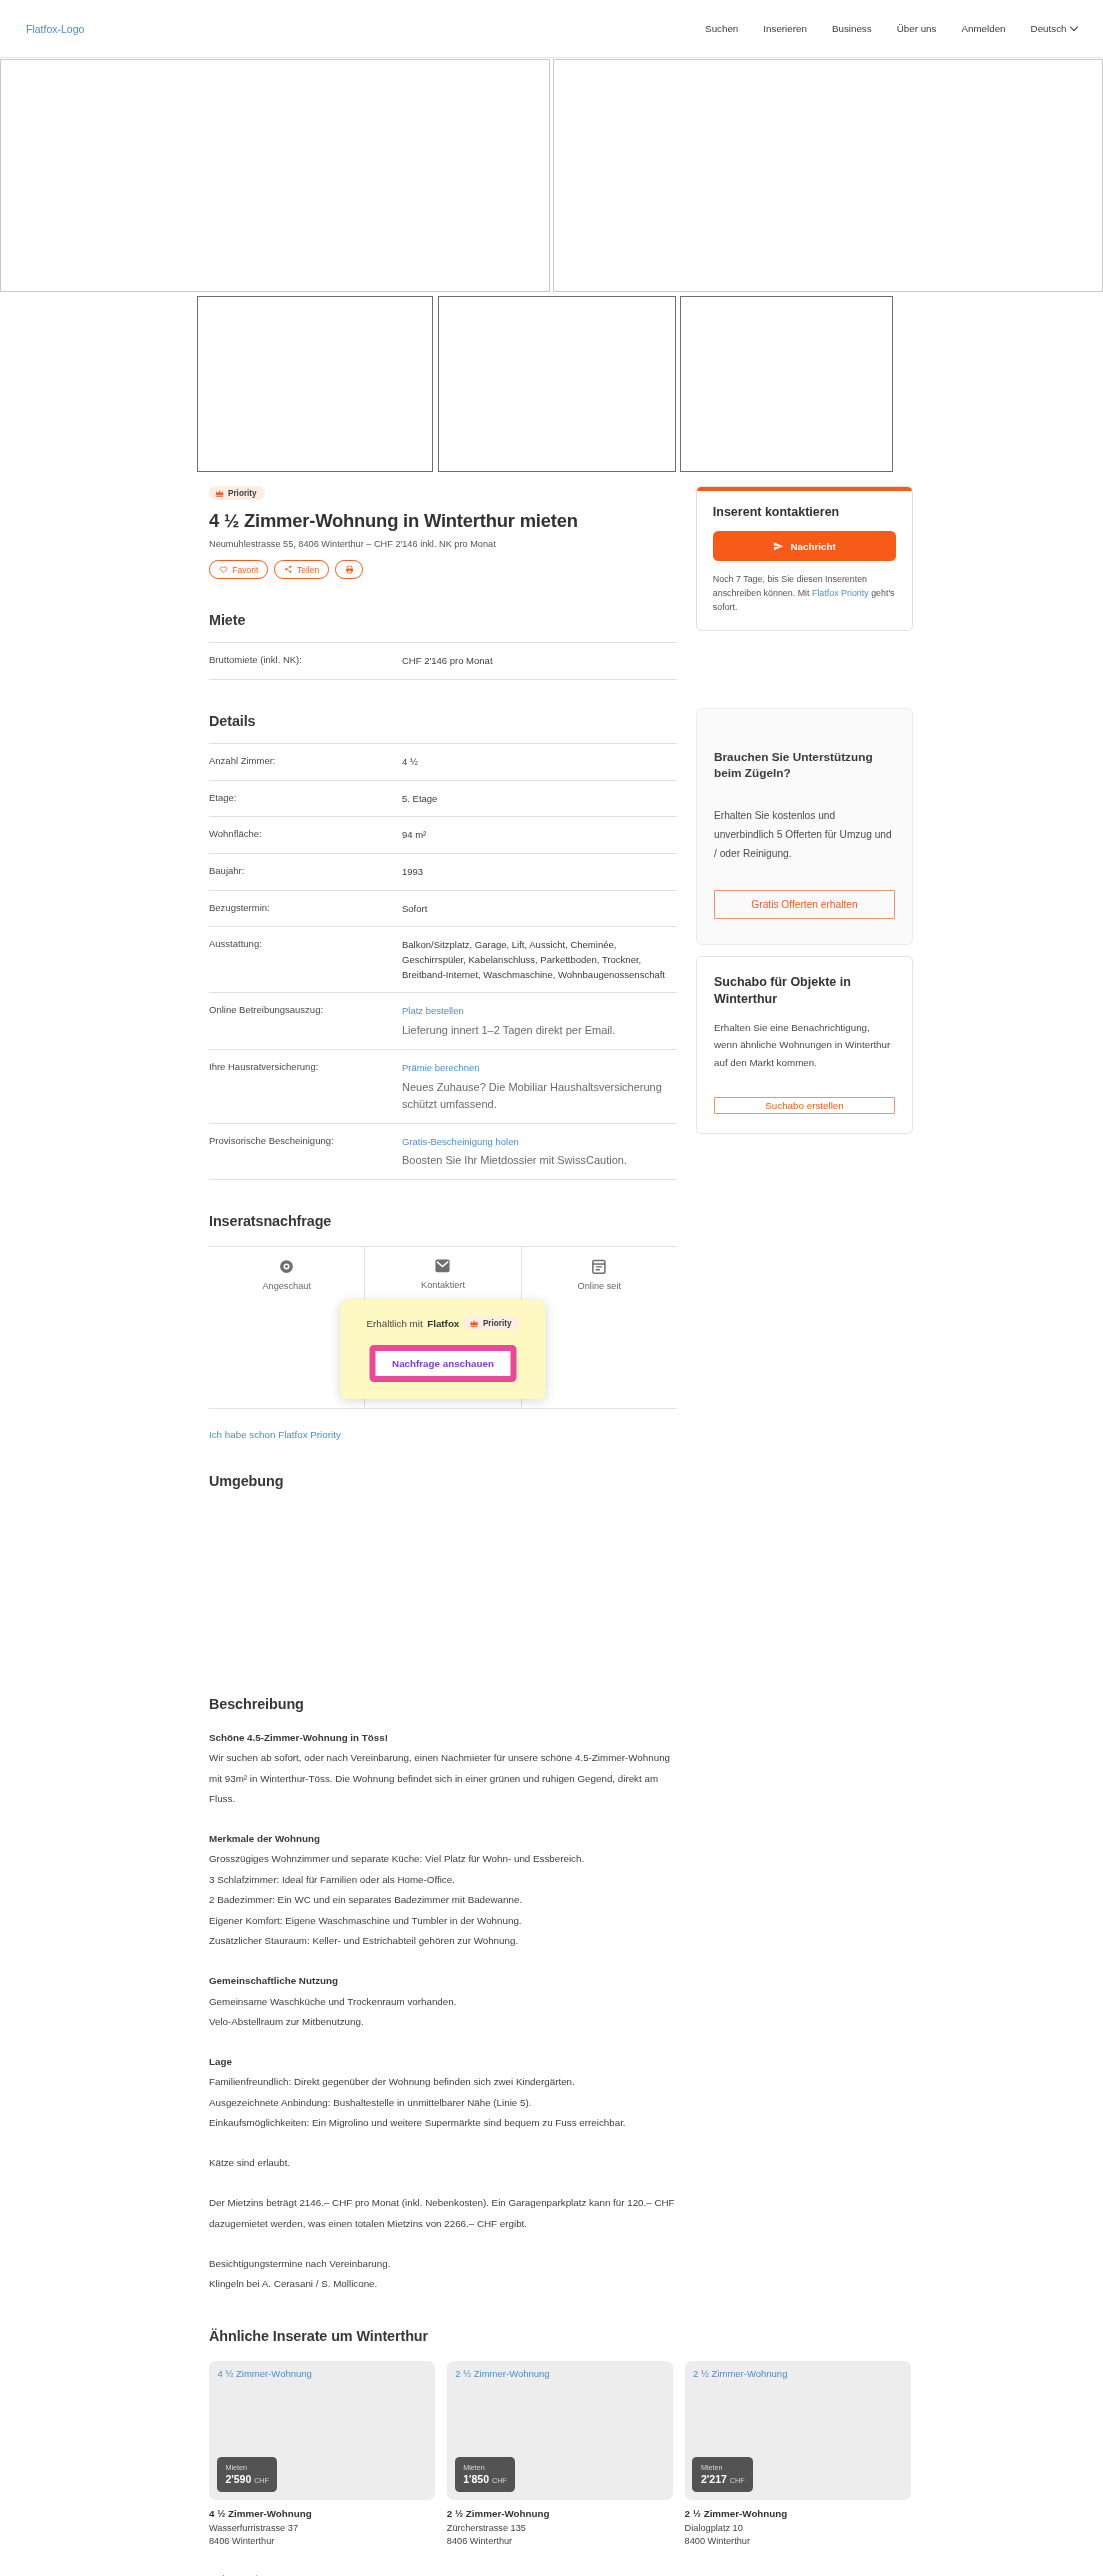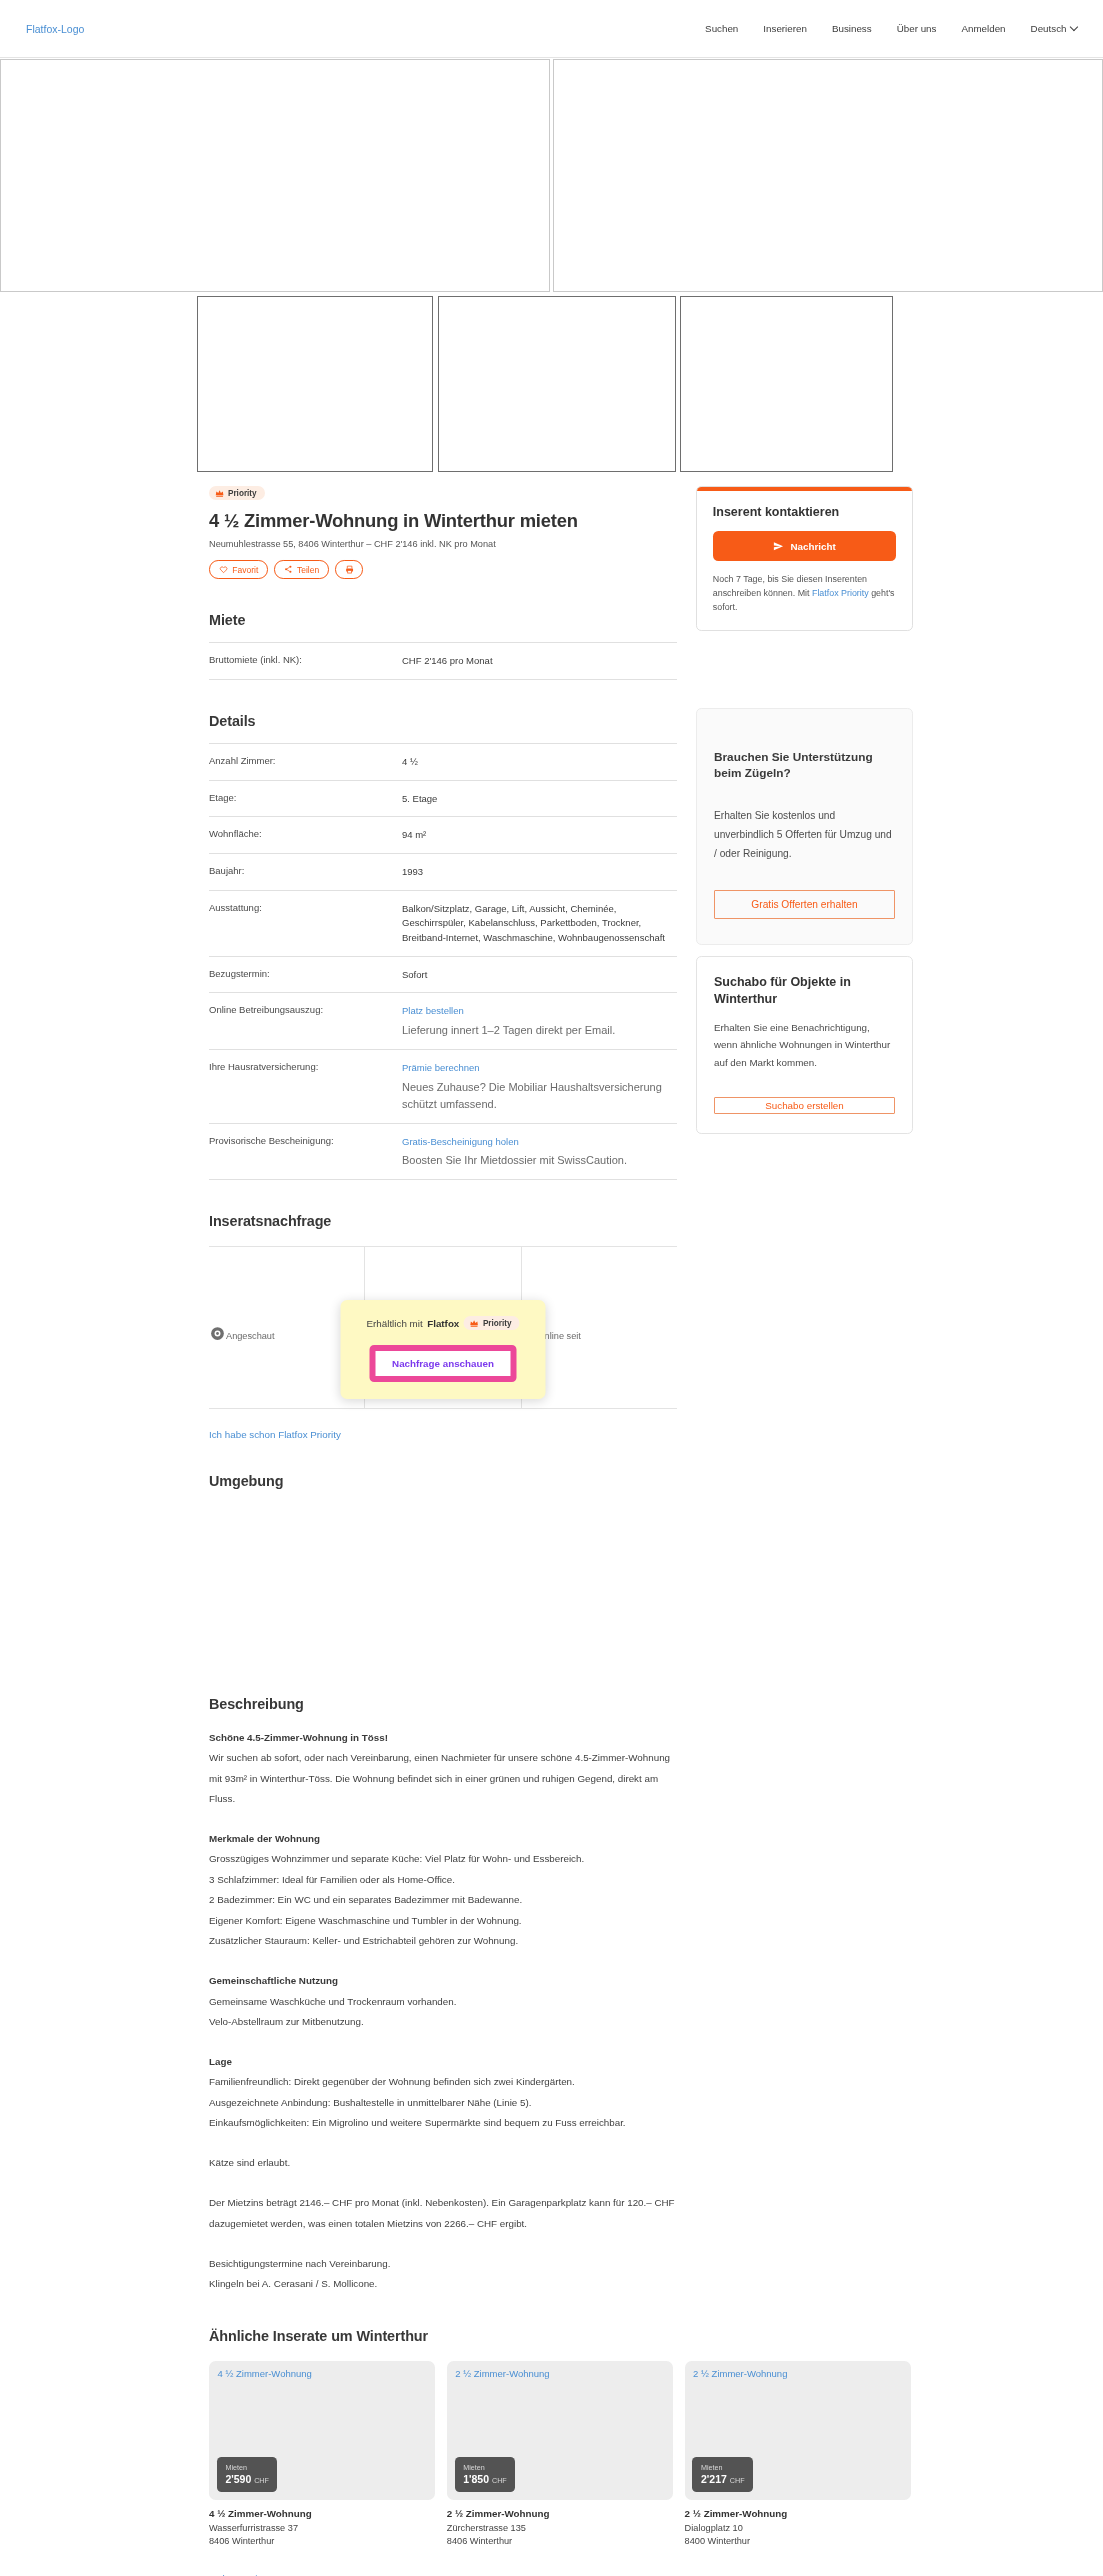--- a/index.html
+++ b/index.html
@@ -59,21 +59,21 @@
   .tlabel { width:193px; flex:none; font-size:9.5px; color:#4a4a4a; padding-top:1.3px; }
   .tval { font-size:9.5px; color:#3b3b3b; line-height:1.55; padding-top:1.3px; }
   .tval a { font-size:9.5px; }
   .tdesc { font-size:11px; color:#6b6b6b; margin-top:3px; line-height:1.55; }
 
   
   .demand-panel {
     position:relative; display:flex; margin-top:17px; height:163px;
     border-top:0.7px solid #e3e3e3; border-bottom:0.7px solid #e3e3e3;
   }
-  .demand-col { flex:1; display:flex; align-items:center; padding-top:11px; }
+  .demand-col { flex:1; display:flex; flex-direction:column; align-items:center; padding-top:11px; }
   .demand-col.middle { border-left:0.7px solid #e3e3e3; border-right:0.7px solid #e3e3e3; }
   .demand-label { font-size:9.2px; color:#6a6a6a; margin-top:5.9px; }
   .popup {
     position:absolute; left:50%; transform:translateX(-50%); top:53px;
     width:205px; background:#fef9c3; border-radius:6.6px; padding:15.8px 14.4px 17px;
     box-shadow:0 2px 10.5px rgba(0,0,0,.16); text-align:center;
   }
   .popup-line { display:flex; align-items:center; justify-content:center; gap:4.6px; font-size:9.8px; color:#444; }
   .popup-line b { color:#333; }
   .popup-btn {
@@ -231,26 +231,26 @@
       </div>
       <div class="trow">
         <div class="tlabel">Wohnfläche:</div>
         <div class="tval">94 m²</div>
       </div>
       <div class="trow">
         <div class="tlabel">Baujahr:</div>
         <div class="tval">1993</div>
       </div>
       <div class="trow">
+        <div class="tlabel">Bezugstermin:</div>
+        <div class="tval">Sofort</div>
+      </div>
+      <div class="trow">
         <div class="tlabel">Ausstattung:</div>
         <div class="tval" style="width:274px">Balkon/Sitzplatz, Garage, Lift, Aussicht, Cheminée, Geschirrspüler, Kabelanschluss, Parkettboden, Trockner, Breitband-Internet, Waschmaschine, Wohnbaugenossenschaft</div>
-      </div>
-      <div class="trow">
-        <div class="tlabel">Bezugstermin:</div>
-        <div class="tval">Sofort</div>
       </div>
       <div class="trow">
         <div class="tlabel">Online Betreibungsauszug:</div>
         <div class="tval">
           <a class="blue">Platz bestellen</a>
           <div class="tdesc">Lieferung innert 1–2 Tagen direkt per Email.</div>
         </div>
       </div>
       <div class="trow">
         <div class="tlabel">Ihre Hausratversicherung:</div>

